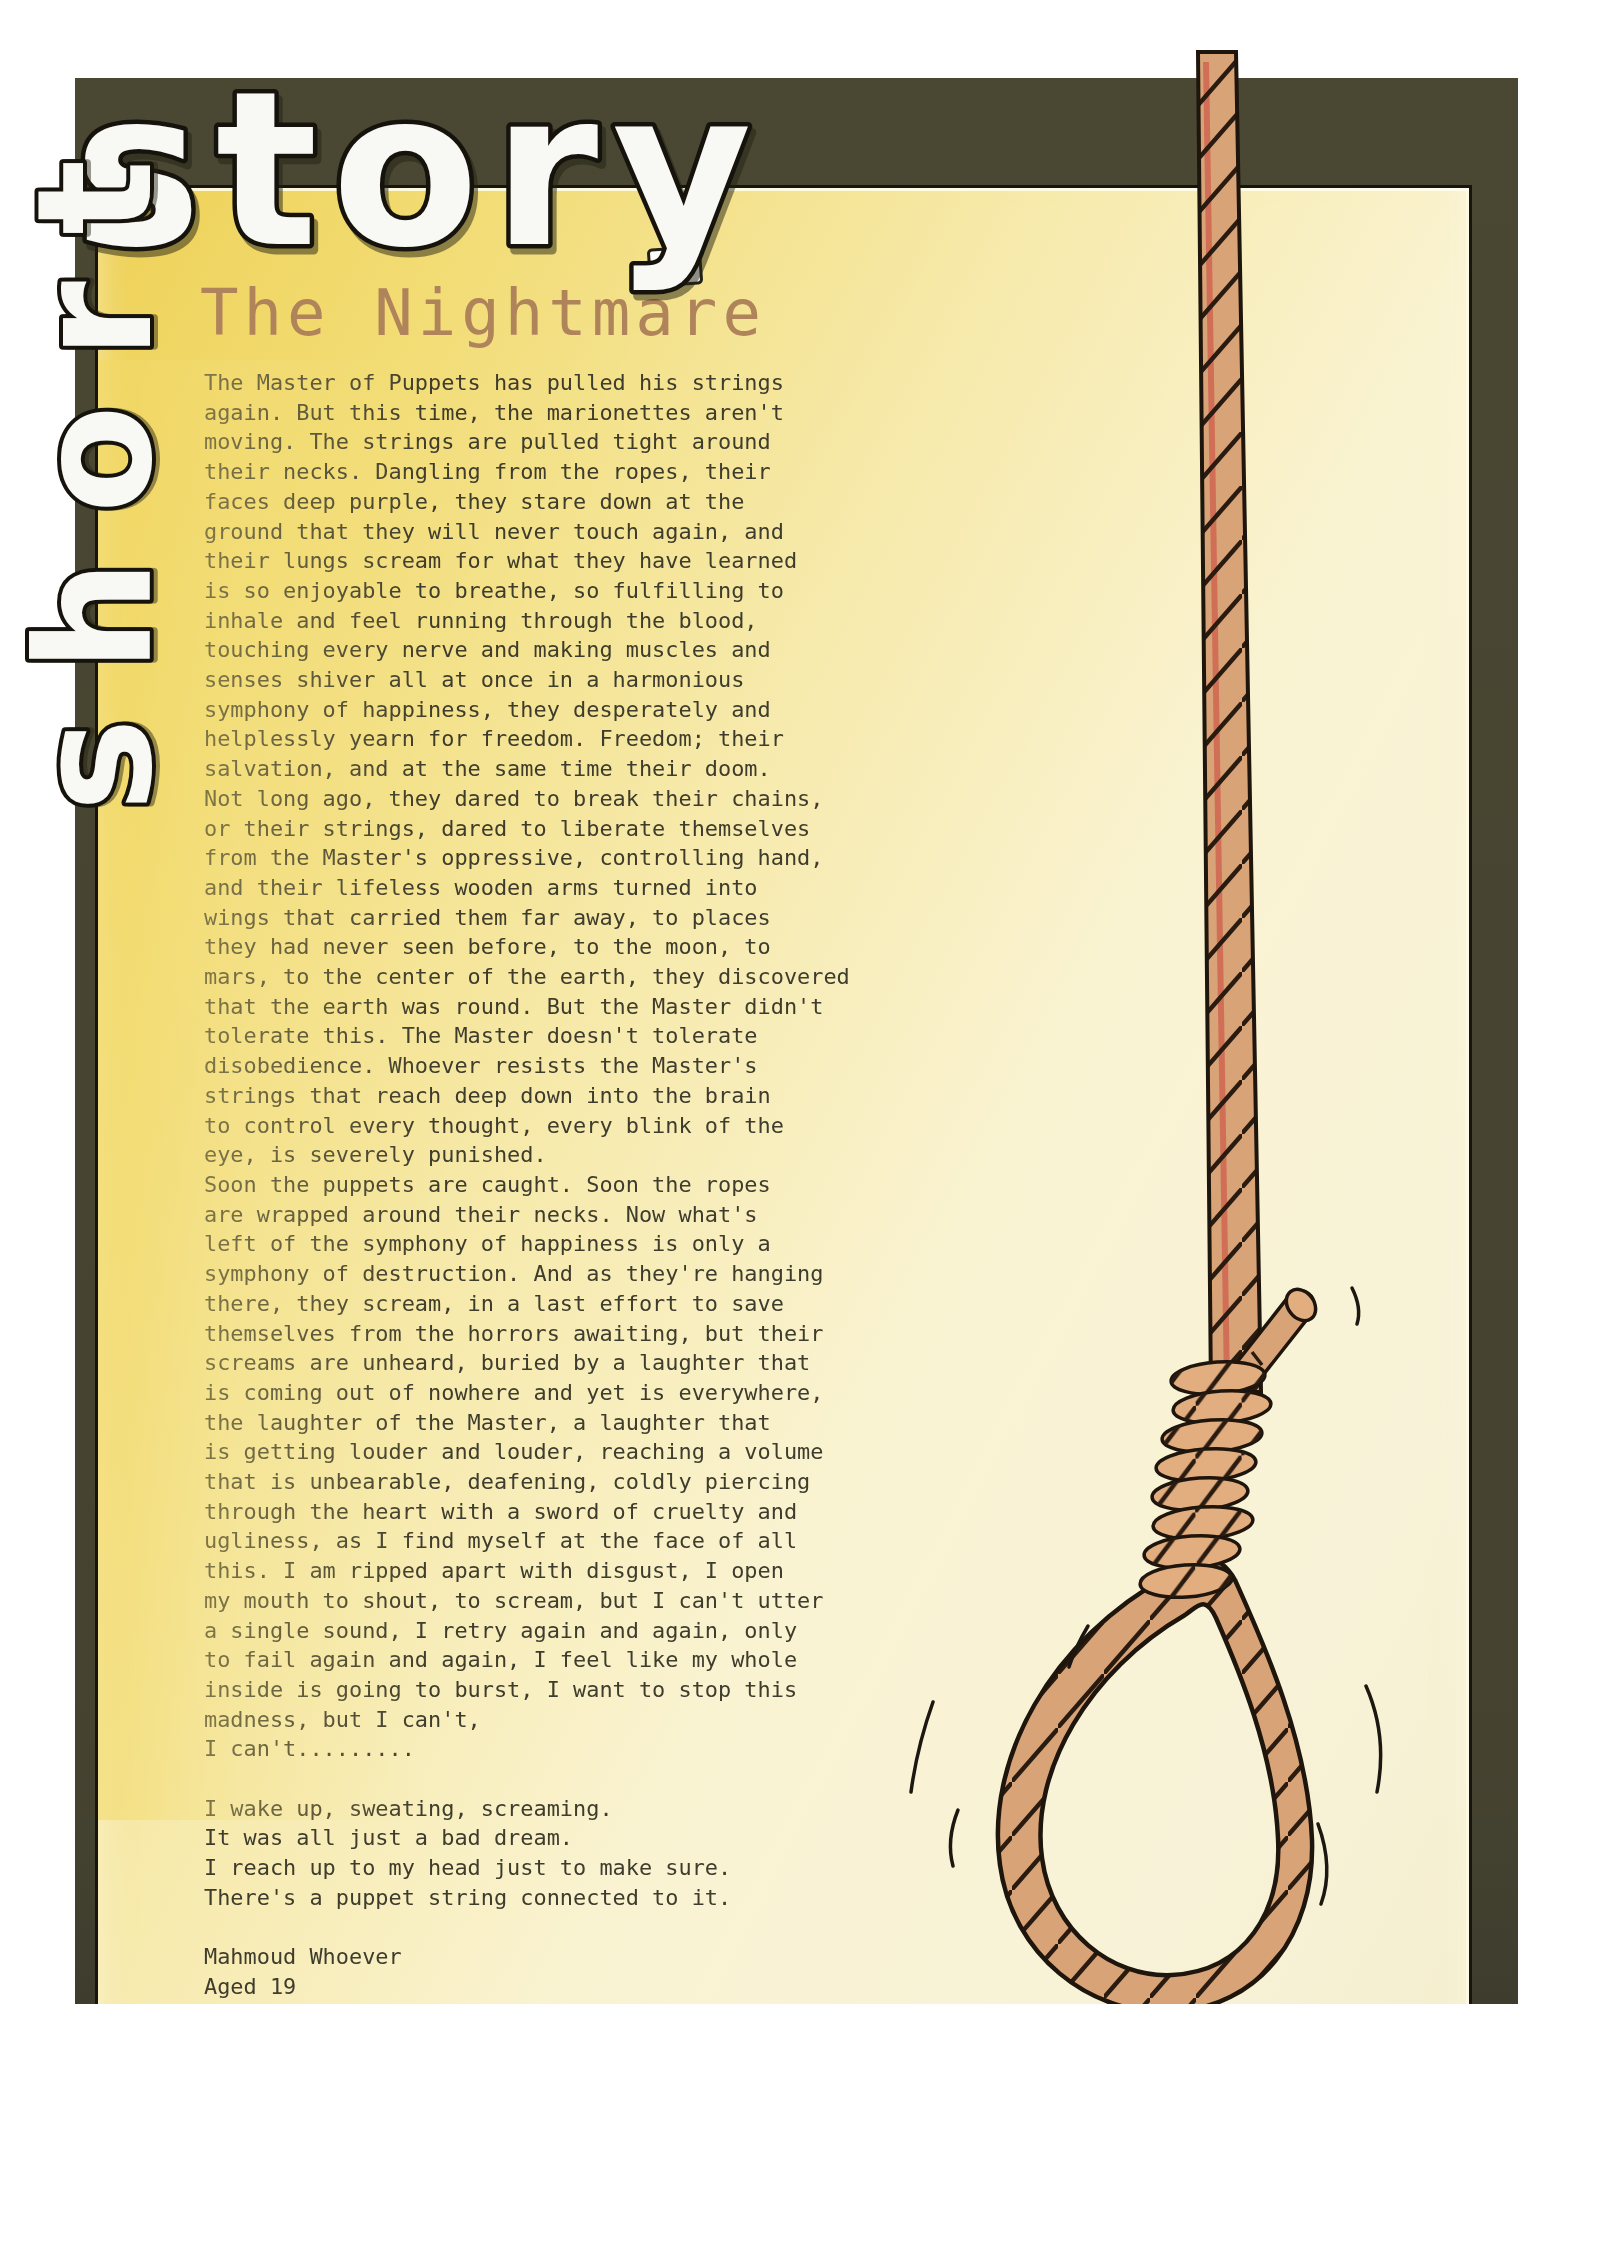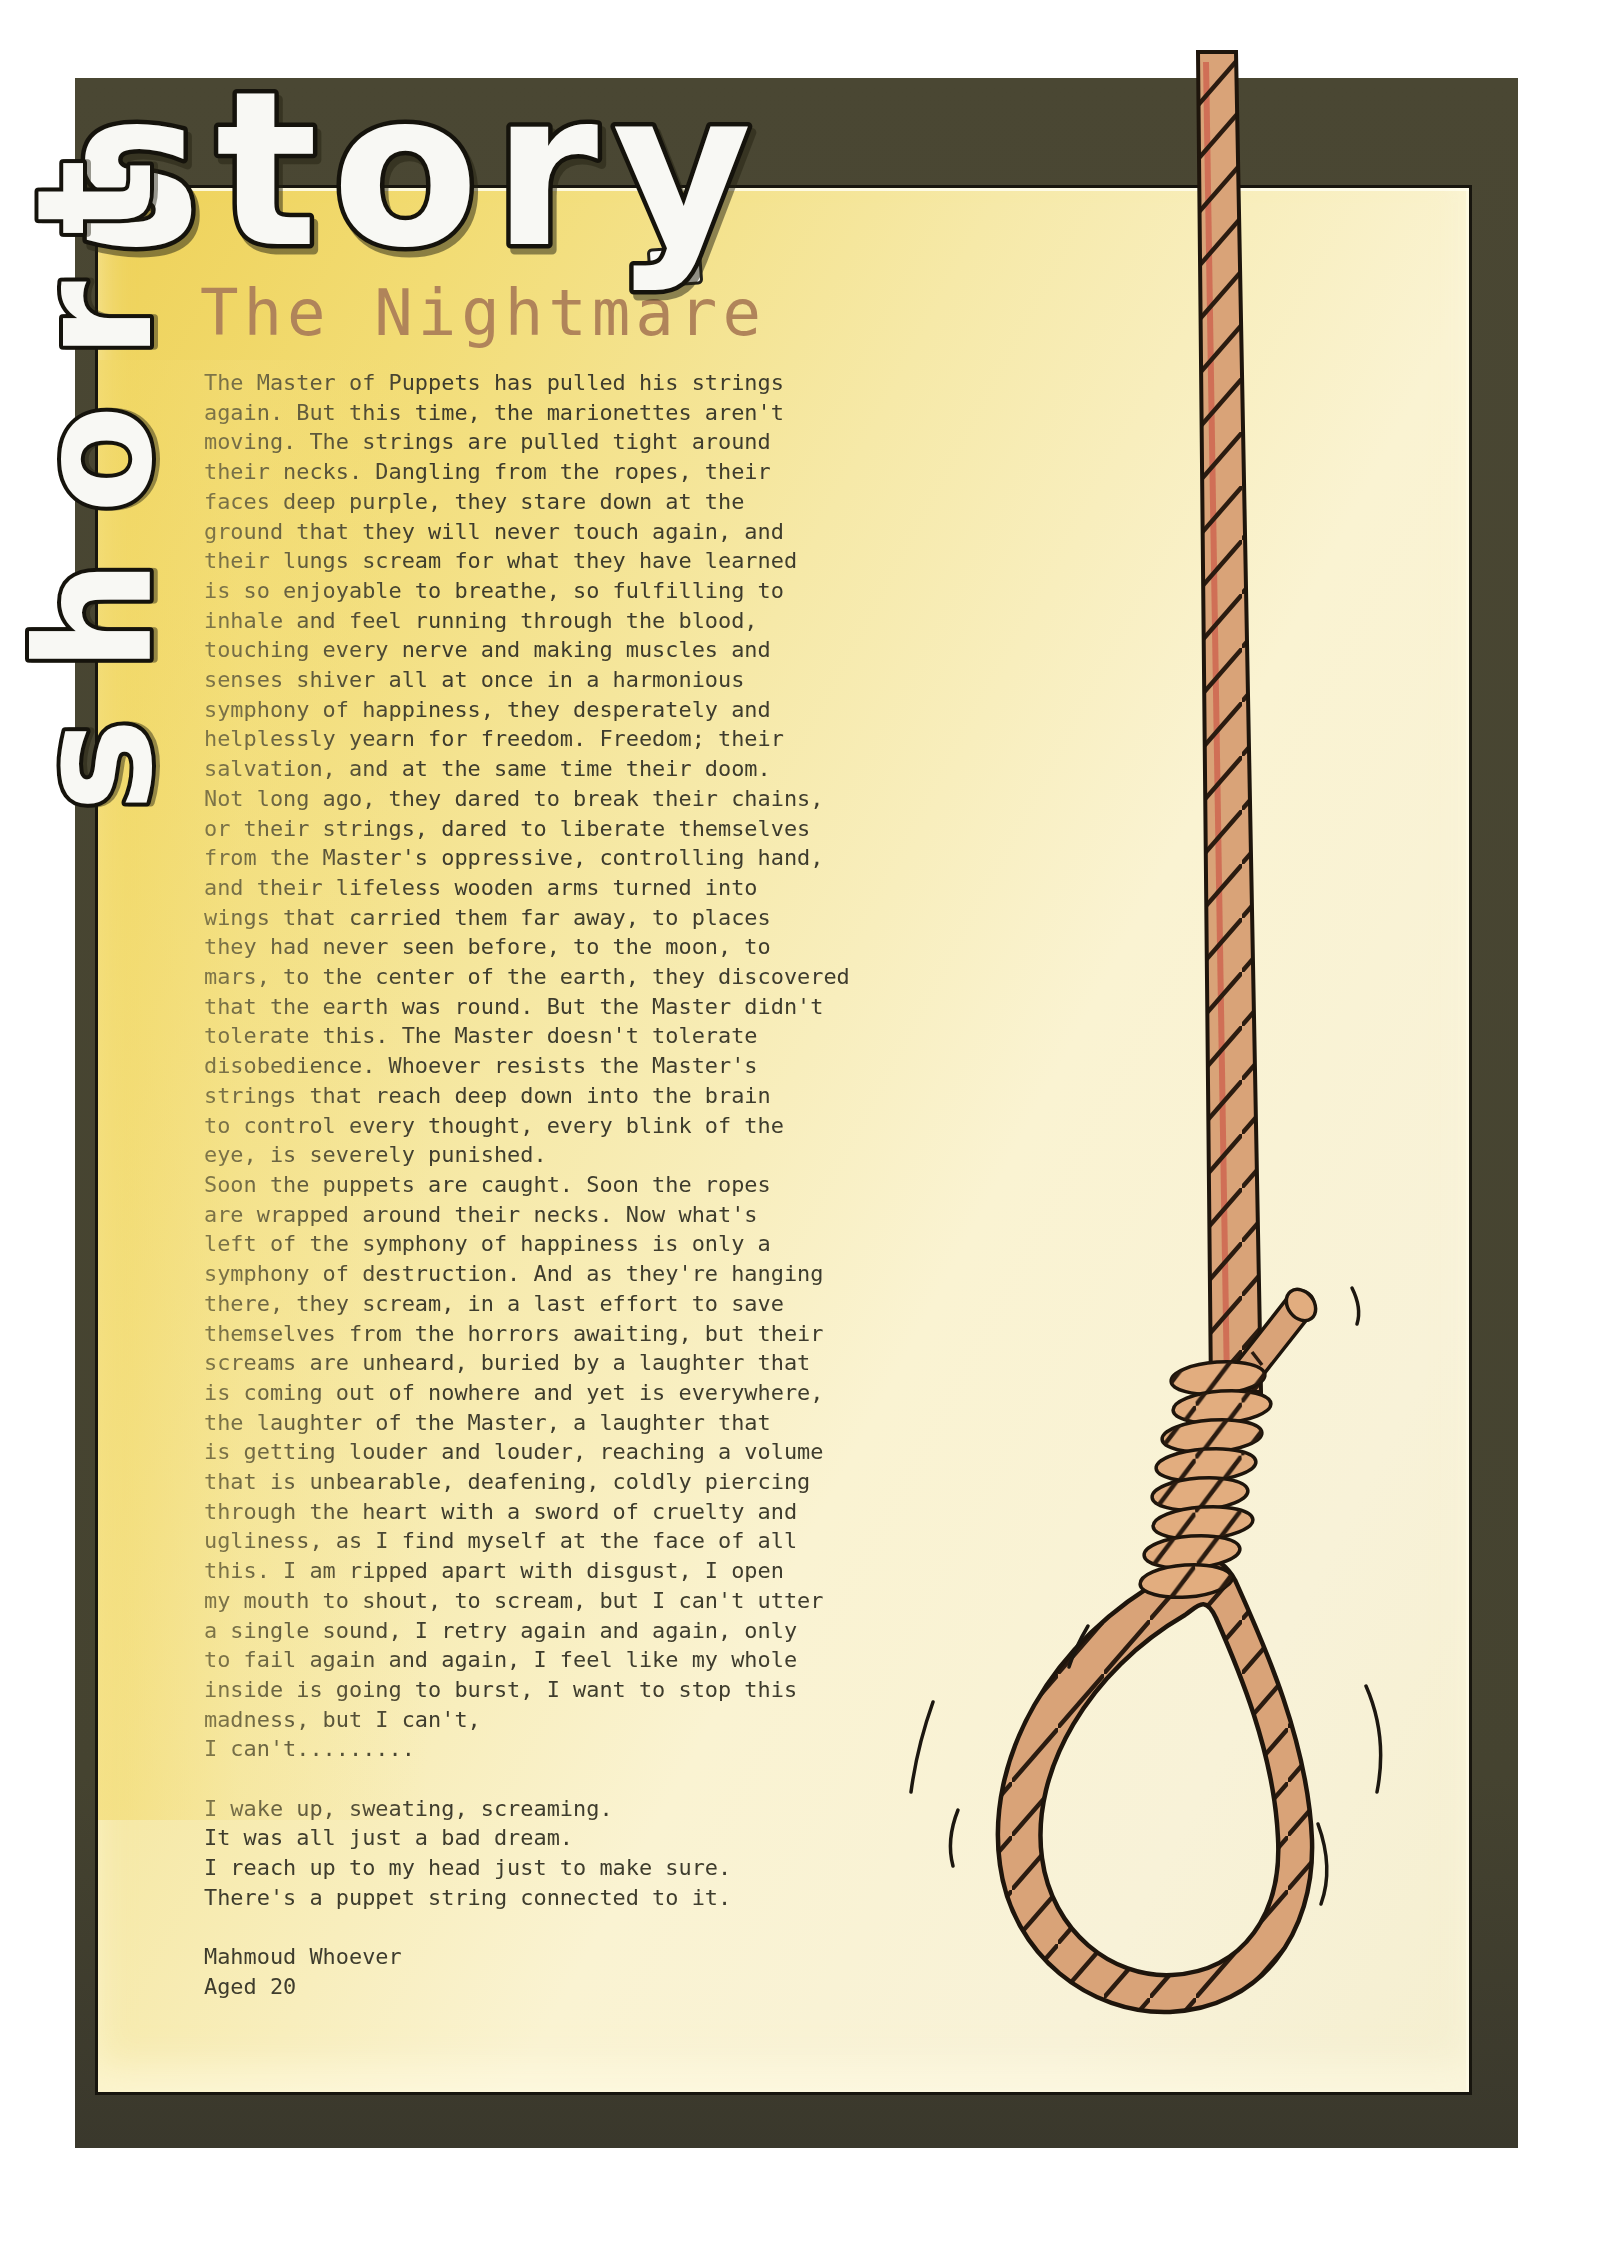--- a/index.html
+++ b/index.html
@@ -1,17 +1,17 @@
 <!DOCTYPE html>
 <html style="--outer-margin: #ffffff; --frame-olive: #4a4733; --frame-olive-dark: #3a382c; --page-yellow: #eed157; --page-cream: #f8f2d8; --page-border: #17150e; --headline-fill: #f8f8f4; --headline-outline: #15130c; --title-brown: #b0845a; --body-ink: #3e3c2d; --rope-fill: #d9a378; --coil-fill: #e2ad7f; --rope-outline: #1e150c; --hatch: #2a1b10; --rope-red: #c8453a; --accent-stroke: #1c1710;"><head>
 <meta charset="utf-8">
 <style>
   html,body{margin:0;padding:0;}
   body{background:#ffffff;font-family:"DejaVu Sans",sans-serif;}
-  .canvas{position:relative;width:1600px;height:2264px;background:var(--outer-margin,#ffffff);overflow:hidden;}
+  .canvas{position:relative;width:1600px;height:2004px;background:var(--outer-margin,#ffffff);overflow:hidden;}
 
   .frame{position:absolute;left:75px;top:78px;width:1443px;height:2070px;
          background:linear-gradient(180deg,var(--frame-olive,#4a4733) 0%,#454330 82%,var(--frame-olive-dark,#3a382c) 100%);
          z-index:1;}
 
   .page{position:absolute;left:95px;top:185px;width:1371px;height:1904px;
         border:3px solid var(--page-border,#17150e);
         background:linear-gradient(118deg,var(--page-yellow,#eed157) 0%,#f2dc74 16%,#f6e9a8 38%,#faf3d2 60%,var(--page-cream,#f8f2d8) 82%,#f5efd0 100%);
         box-shadow:inset 0 3px 0 rgba(255,254,238,.85), inset -3px 0 0 rgba(255,254,238,.5), inset 0 -26px 34px rgba(255,252,230,.55);
         z-index:2;}
@@ -92,21 +92,21 @@
 a single sound, I retry again and again, only
 to fail again and again, I feel like my whole
 inside is going to burst, I want to stop this
 madness, but I can't,
 I can't.........</pre>
     <pre class="gap">I wake up, sweating, screaming.
 It was all just a bad dream.
 I reach up to my head just to make sure.
 There's a puppet string connected to it.</pre>
     <pre class="gap">Mahmoud Whoever</pre>
-    <pre>Aged 20</pre>
+    <pre>Aged 19</pre>
   </div>
 
   <div class="fade-overlay"></div>
   <div class="white-patch"></div>
 
   <svg class="rope-svg" viewBox="0 0 1600 2264">
     <defs>
       <pattern id="hatch" width="46" height="54" patternUnits="userSpaceOnUse">
         <line x1="-4" y1="58" x2="50" y2="-4" stroke-width="4.5" stroke="#2a1b10"></line>
       </pattern>

